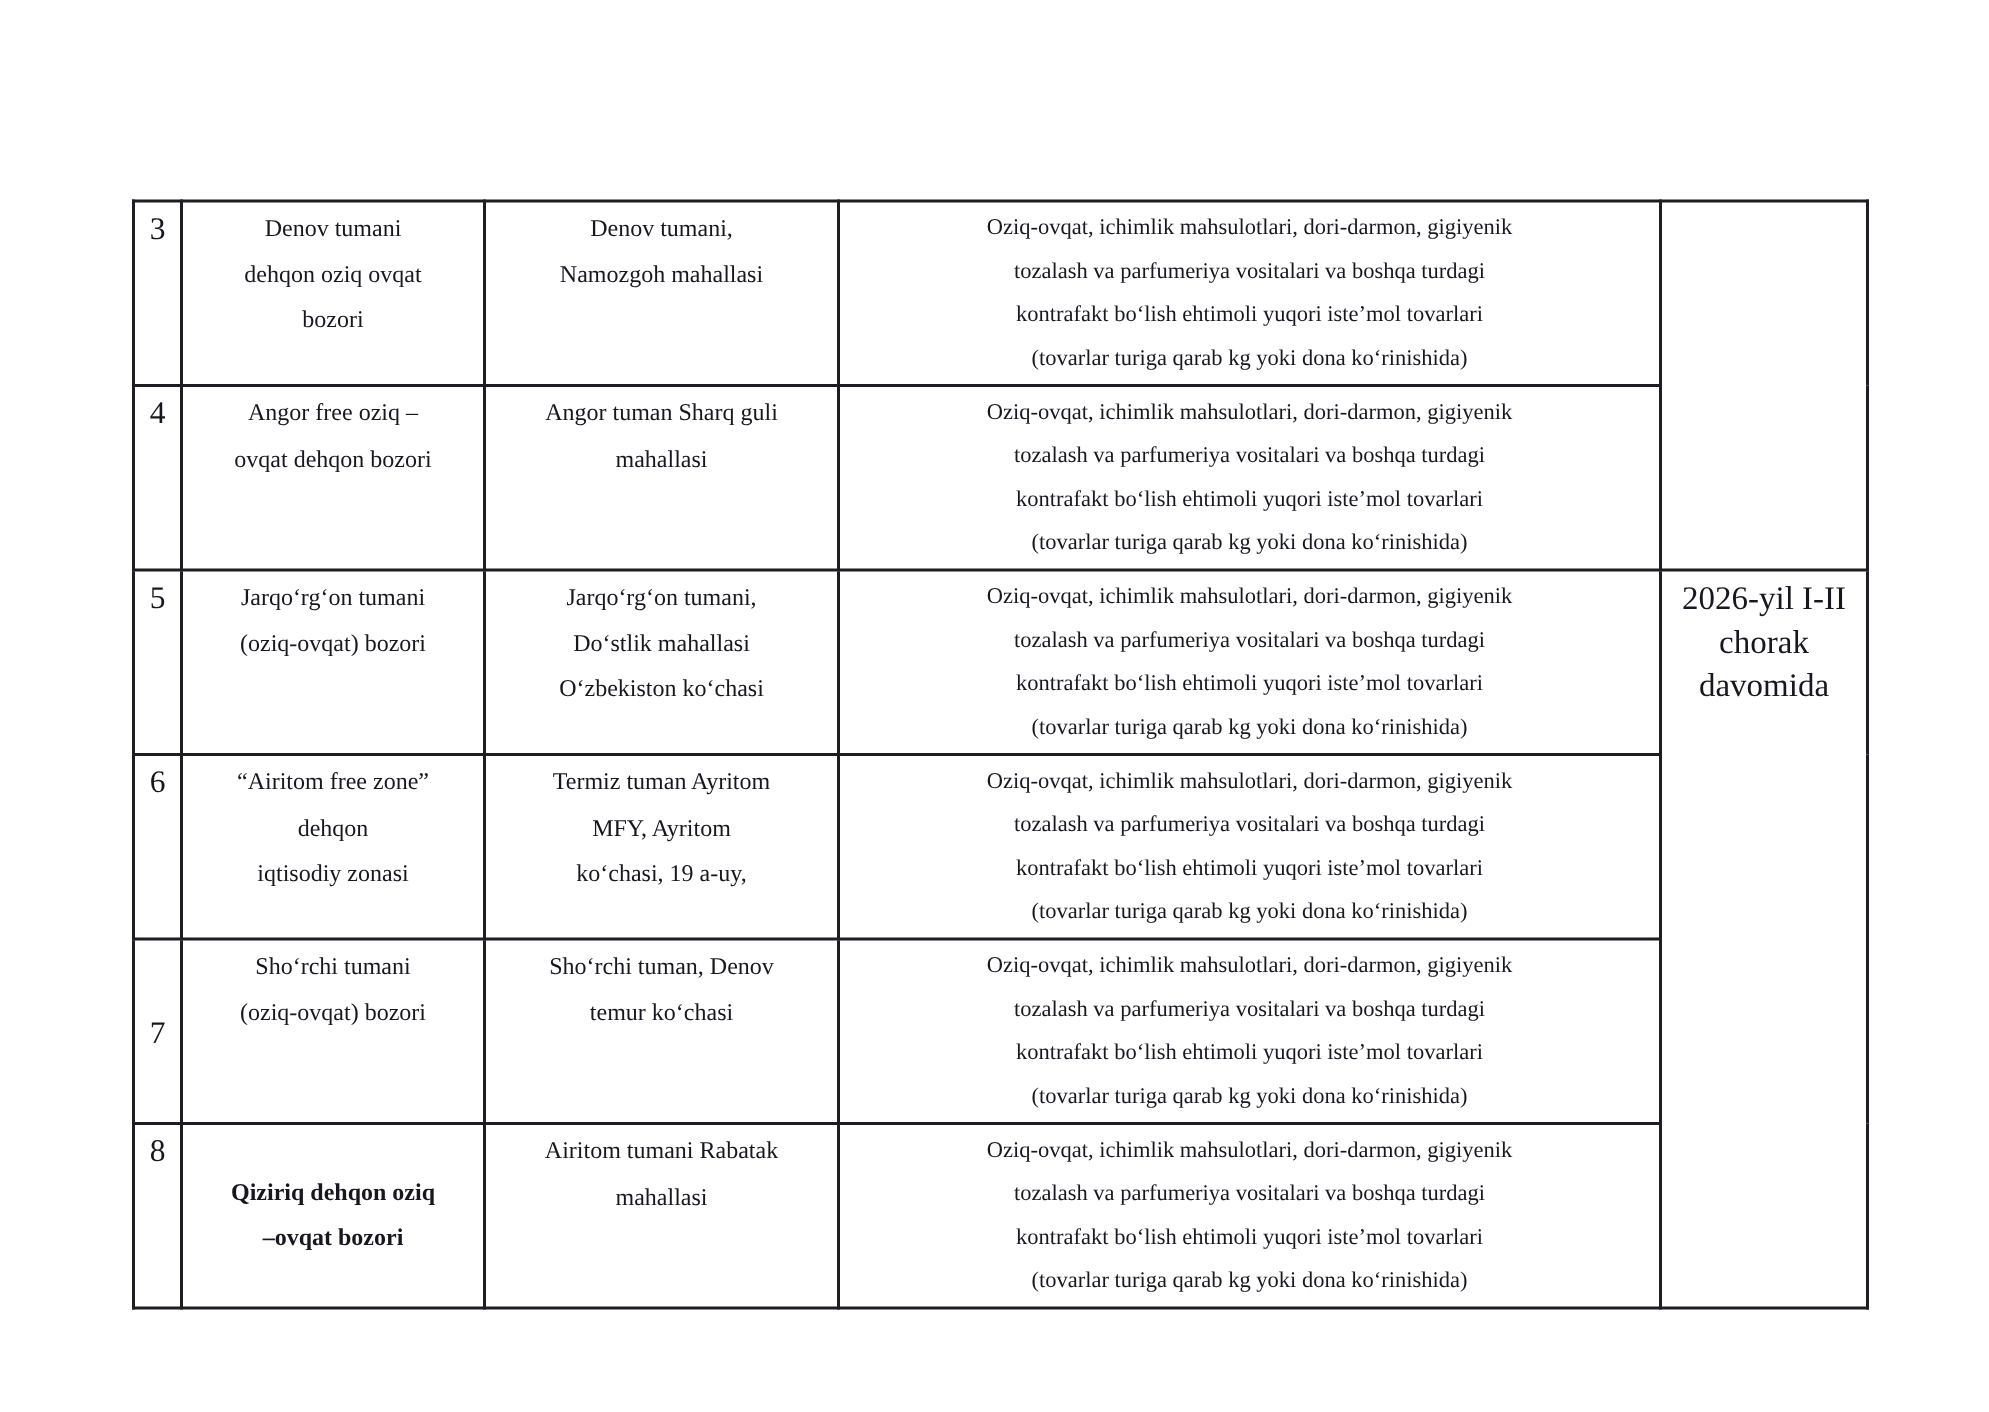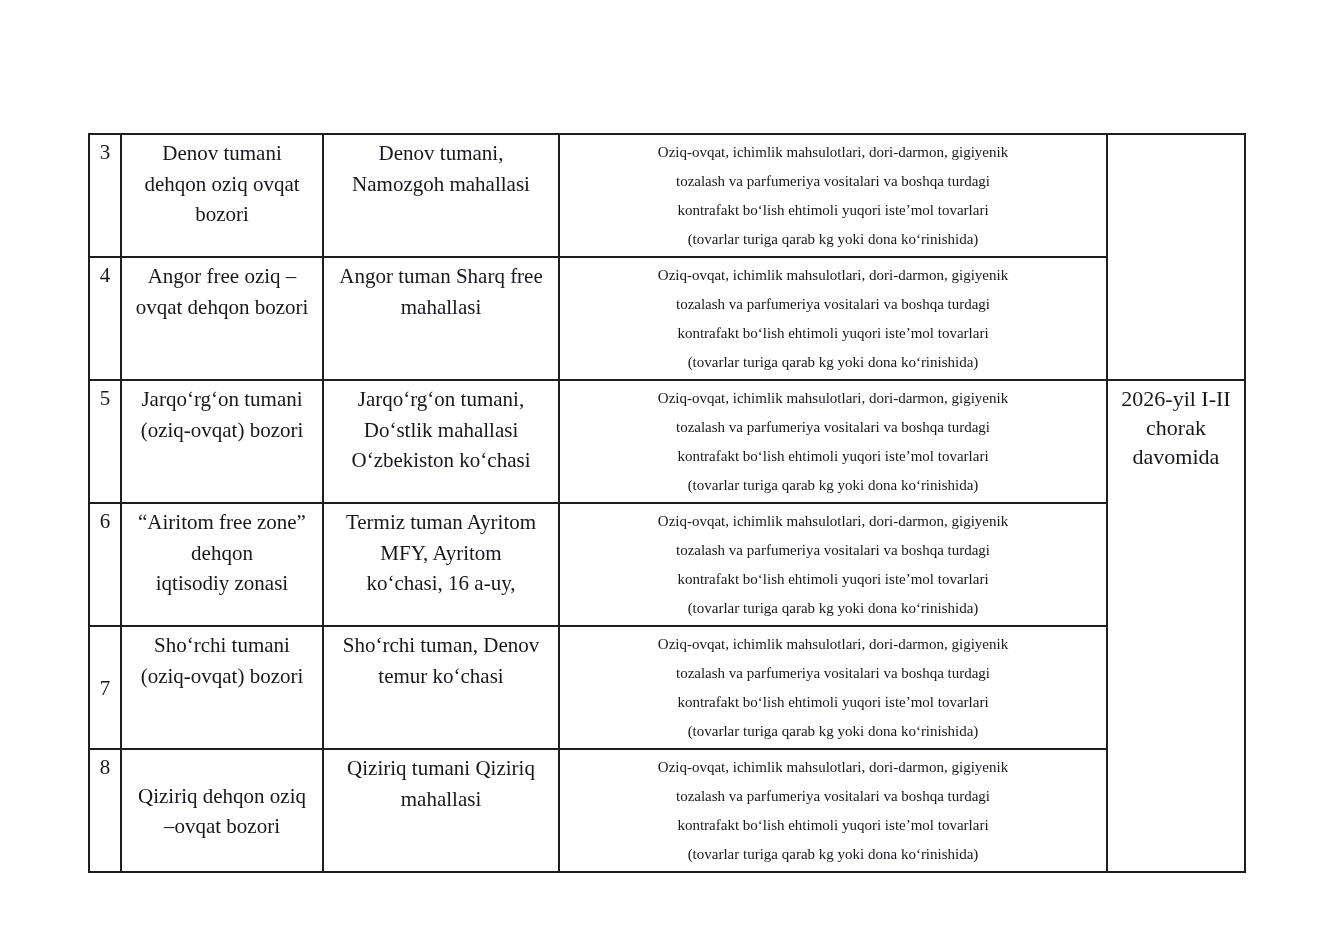--- a/index.html
+++ b/index.html
@@ -30,41 +30,41 @@
     text-align: center;
     padding: 3px 4px 2px 4px;
     white-space: pre-line;
     overflow: hidden;
   }
   td.cell-no {
     font-size: 21px;
     line-height: 28px;
   }
   td.cell-name, td.cell-location {
-    font-size: 21px;
+    font-size: 16px;
     line-height: 30.5px;
   }
   td.cell-desc {
     font-size: 15px;
     line-height: 29px;
     padding-left: 2px;
     padding-right: 2px;
     border-radius: 17px;
   }
   .desc-note {
     white-space: pre-line;
   }
   td.cell-period {
     vertical-align: middle;
     font-size: 22px;
     line-height: 29px;
   }
   
   tr.r4 td.cell-no { vertical-align: middle; }
-  tr.r5 td.cell-name { vertical-align: middle; }
+  tr.r5 td.cell-name { vertical-align: middle; font-weight: bold; }
 </style>
 </head>
 <body>
 
 <div class="page">
   <table class="doc-table">
     <colgroup>
       <col style="width:32px">
       <col style="width:202px">
       <col style="width:236px">
@@ -81,21 +81,21 @@
 Namozgoh mahallasi</td>
           <td class="cell-desc"><div class="desc-main">Oziq-ovqat, ichimlik mahsulotlari, dori-darmon, gigiyenik
 tozalash va parfumeriya vositalari va boshqa turdagi
 kontrafakt boʻlish ehtimoli yuqori isteʼmol tovarlari</div><div class="desc-note">(tovarlar turiga qarab kg yoki dona koʻrinishida)</div></td>
           <td class="cell-period" rowspan="2"></td>
         </tr>
         <tr class="r1" style="height: 115px;">
           <td class="cell-no">4</td>
           <td class="cell-name">Angor free oziq –
 ovqat dehqon bozori</td>
-          <td class="cell-location">Angor tuman Sharq free
+          <td class="cell-location">Angor tuman Sharq guli
 mahallasi</td>
           <td class="cell-desc"><div class="desc-main">Oziq-ovqat, ichimlik mahsulotlari, dori-darmon, gigiyenik
 tozalash va parfumeriya vositalari va boshqa turdagi
 kontrafakt boʻlish ehtimoli yuqori isteʼmol tovarlari</div><div class="desc-note">(tovarlar turiga qarab kg yoki dona koʻrinishida)</div></td>
         </tr>
         <tr class="r2" style="height: 123px;">
           <td class="cell-no">5</td>
           <td class="cell-name">Jarqoʻrgʻon tumani
 (oziq-ovqat) bozori</td>
           <td class="cell-location">Jarqoʻrgʻon tumani,
@@ -108,40 +108,40 @@
 chorak
 davomida</td>
         </tr>
         <tr class="r3" style="height: 120px;">
           <td class="cell-no">6</td>
           <td class="cell-name">“Airitom free zone”
 dehqon
 iqtisodiy zonasi</td>
           <td class="cell-location">Termiz tuman Ayritom
 MFY, Ayritom
-koʻchasi, 16 a-uy,</td>
+koʻchasi, 19 a-uy,</td>
           <td class="cell-desc"><div class="desc-main">Oziq-ovqat, ichimlik mahsulotlari, dori-darmon, gigiyenik
 tozalash va parfumeriya vositalari va boshqa turdagi
 kontrafakt boʻlish ehtimoli yuqori isteʼmol tovarlari</div><div class="desc-note">(tovarlar turiga qarab kg yoki dona koʻrinishida)</div></td>
         </tr>
         <tr class="r4" style="height: 114px;">
           <td class="cell-no">7</td>
           <td class="cell-name">Shoʻrchi tumani
 (oziq-ovqat) bozori</td>
           <td class="cell-location">Shoʻrchi tuman, Denov
 temur koʻchasi</td>
           <td class="cell-desc"><div class="desc-main">Oziq-ovqat, ichimlik mahsulotlari, dori-darmon, gigiyenik
 tozalash va parfumeriya vositalari va boshqa turdagi
 kontrafakt boʻlish ehtimoli yuqori isteʼmol tovarlari</div><div class="desc-note">(tovarlar turiga qarab kg yoki dona koʻrinishida)</div></td>
         </tr>
         <tr class="r5" style="height: 121px;">
           <td class="cell-no">8</td>
           <td class="cell-name">Qiziriq dehqon oziq
 –ovqat bozori</td>
-          <td class="cell-location">Qiziriq tumani Qiziriq
+          <td class="cell-location">Airitom tumani Rabatak
 mahallasi</td>
           <td class="cell-desc"><div class="desc-main">Oziq-ovqat, ichimlik mahsulotlari, dori-darmon, gigiyenik
 tozalash va parfumeriya vositalari va boshqa turdagi
 kontrafakt boʻlish ehtimoli yuqori isteʼmol tovarlari</div><div class="desc-note">(tovarlar turiga qarab kg yoki dona koʻrinishida)</div></td>
         </tr>
       </tbody>
   </table>
 </div>
 
 </body></html>

